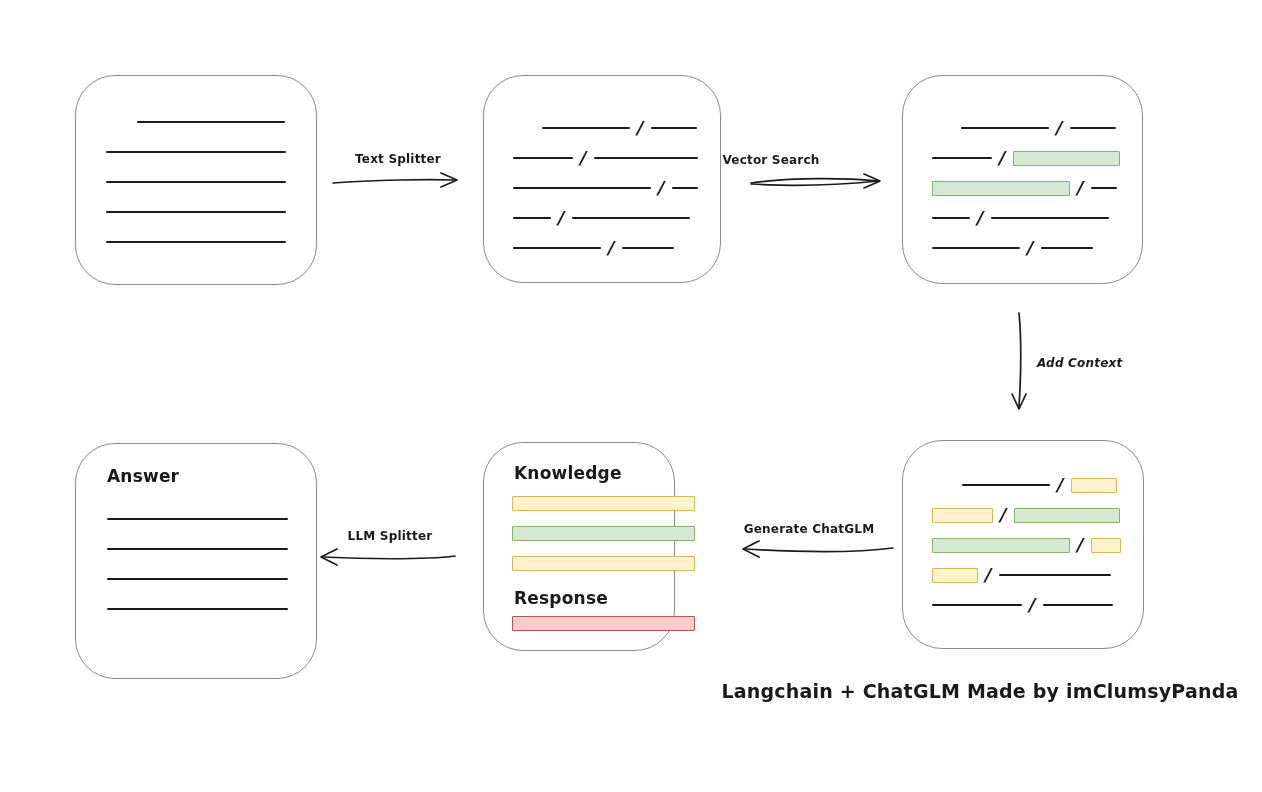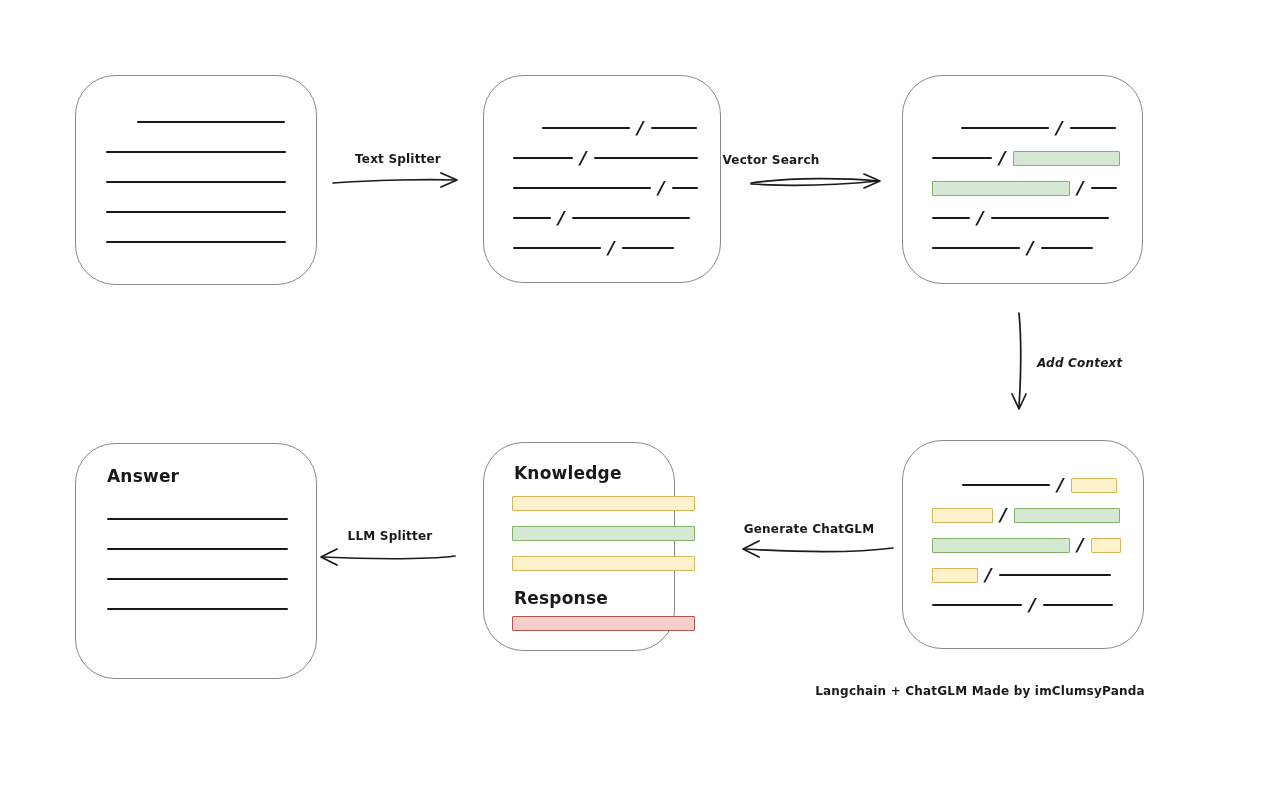--- a/index.html
+++ b/index.html
@@ -22,21 +22,21 @@
   .hlines{position:absolute;display:flex;flex-direction:column;gap:28px;}
   .hline{height:2px;background:var(--line,#1a1a1a);border-radius:1px;}
   
   .pbar{width:183px;height:15px;box-sizing:border-box;border:1.5px solid;border-radius:1px;}
   .pbar-stack{position:absolute;left:28px;display:flex;flex-direction:column;gap:15px;}
   .inbox-label{position:absolute;font-size:17px;font-weight:600;letter-spacing:.2px;}
   
   .arrow-label{position:absolute;font-size:12px;font-weight:600;letter-spacing:.2px;
                transform:translate(-50%,-50%);white-space:nowrap;}
   .arrow-label.left-anchor{transform:translate(0,-50%);font-style:italic;}
-  .caption{position:absolute;font-size:12px;font-weight:600;letter-spacing:.2px;
+  .caption{position:absolute;font-size:19px;font-weight:600;letter-spacing:.2px;
            transform:translate(-50%,-50%);white-space:nowrap;}
   svg.arrows{position:absolute;inset:0;pointer-events:none;}
   svg.arrows path{stroke:var(--line,#1a1a1a);stroke-width:1.7;fill:none;
                   stroke-linecap:round;stroke-linejoin:round;}
 </style>
 </head>
 <body>
 
 <div class="canvas">
 

